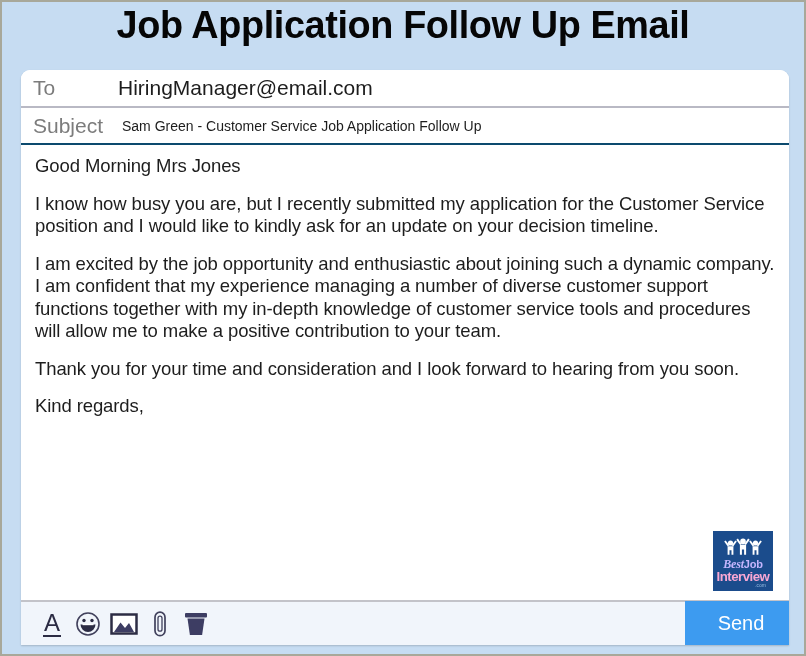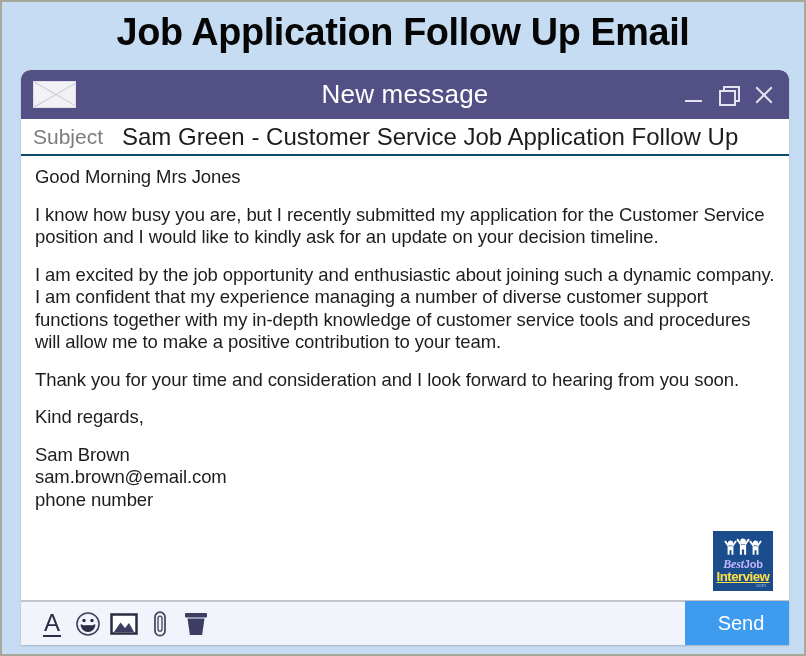--- a/index.html
+++ b/index.html
@@ -14,21 +14,20 @@
     font-family: "Liberation Sans", sans-serif;
     background: #c6dcf2;
     border: 2px solid #a8a89a;
     position: relative;
   }
 
   
   .page-heading {
     width: 100%;
     text-align: center;
-    padding-top: 7px;
     height: 62px;
   }
   .page-heading h1 {
     font-family: "Liberation Sans Narrow", "Liberation Sans", sans-serif;
     font-size: 39px;
     font-weight: bold;
     letter-spacing: -0.4px;
     color: #060606;
     line-height: 46px;
     transform: scaleX(0.97);
@@ -166,21 +165,21 @@
     font-weight: 400;
   }
   .field-to .field-label  { width: 97px; }
   .field-subject .field-label { width: 101px; }
   .field-value {
     font-size: 21px;
     color: #1d1d1d;
     white-space: nowrap;
     overflow: hidden;
   }
-  .field-subject .field-value { font-size: 24px; }
+  .field-subject .field-value { font-size: 14px; }
 
   
   .mail-body {
     flex: 1 1 auto;
     background: #ffffff;
     padding: 10px 14px 14px 14px;
     position: relative;
     overflow: hidden;
   }
   .mail-body p {
@@ -221,25 +220,24 @@
     letter-spacing: -0.2px;
   }
   .logo-best .job-word {
     font-family: "Liberation Sans", sans-serif;
     font-style: normal;
     font-size: 11px;
   }
   .logo-interview {
     font-size: 13px;
     font-weight: bold;
-    color: #fde047;
+    color: #f9a8d4;
     line-height: 13px;
     letter-spacing: -0.5px;
     transform: scaleX(1.02);
-    text-decoration: underline;
   }
   .logo-dotcom {
     font-size: 4.5px;
     color: #9fc4e8;
     line-height: 5px;
     align-self: flex-end;
     margin-right: 7px;
     letter-spacing: 0.3px;
   }
 
@@ -288,45 +286,37 @@
 </style>
 </head>
 <body>
 
 <div class="page-heading">
   <h1>Job Application Follow Up Email</h1>
 </div>
 
 <div class="compose-window">
 
-  <div class="titlebar">
-    <div class="envelope-icon"></div>
-    <div class="titlebar-title">New message</div>
-    <div class="window-controls">
-      <div class="wc-btn wc-min"></div>
-      <div class="wc-btn wc-restore"></div>
-      <div class="wc-btn wc-close"></div>
-    </div>
+
+  <div class="field-row field-to">
+    <div class="field-label">To</div>
+    <div class="field-value">HiringManager@email.com</div>
   </div>
-
 
   <div class="field-row field-subject">
     <div class="field-label">Subject</div>
     <div class="field-value">Sam Green - Customer Service Job Application Follow Up</div>
   </div>
 
   <div class="mail-body">
     <p>Good Morning Mrs Jones</p>
     <p>I know how busy you are, but I recently submitted my application for the Customer Service position and I would like to kindly ask for an update on your decision timeline.</p>
     <p>I am excited by the job opportunity and enthusiastic about joining such a dynamic company. I am confident that my experience managing a number of diverse customer support functions together with my in-depth knowledge of customer service tools and procedures will allow me to make a positive contribution to your team.</p>
     <p>Thank you for your time and consideration and I look forward to hearing from you soon.</p>
     <p>Kind regards,</p>
-    <p class="signature">Sam Brown
-sam.brown@email.com
-phone number</p>
 
     <div class="logo-badge">
       <svg class="logo-figures" width="42" height="20" viewBox="0 0 42 20">
 
         <g fill="#ffffff">
           <circle cx="8.5" cy="6" r="2.6"></circle>
           <path d="M5.6 9.2 h5.8 v8.6 h-1.9 v-4.6 h-2 v4.6 h-1.9 z"></path>
           <path d="M5.8 9.4 L2.2 4.6 l1.5 -1.1 l3.5 4.8 z"></path>
           <path d="M11.2 9.4 L14.8 4.6 l-1.5 -1.1 l-3.5 4.8 z"></path>
         </g>

